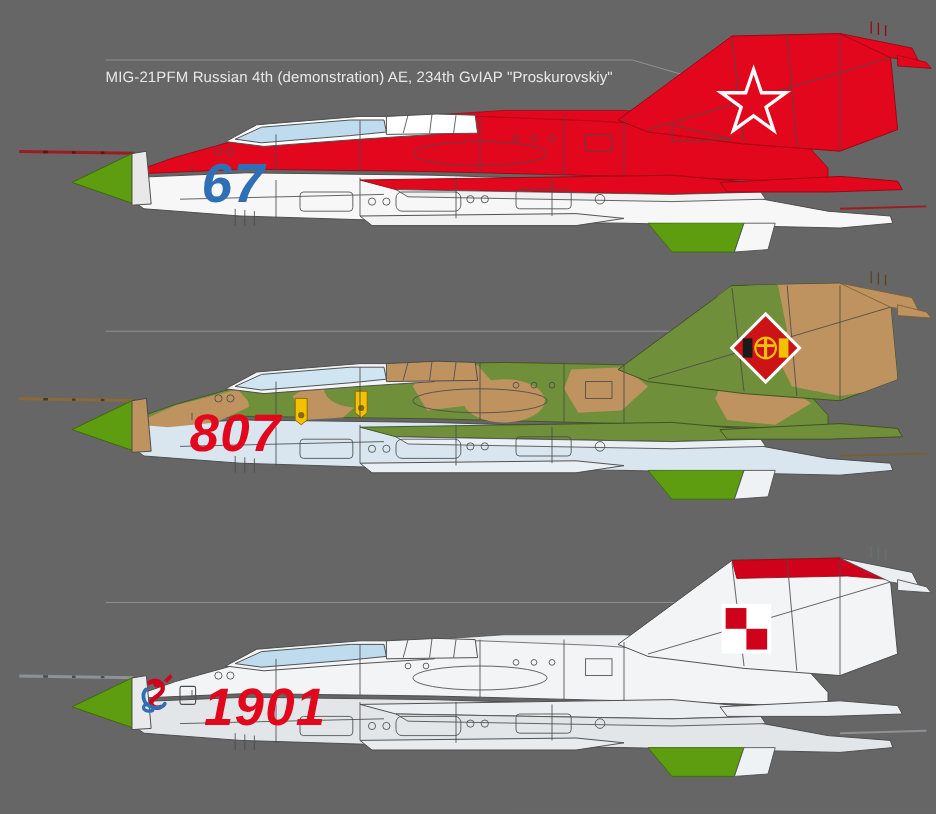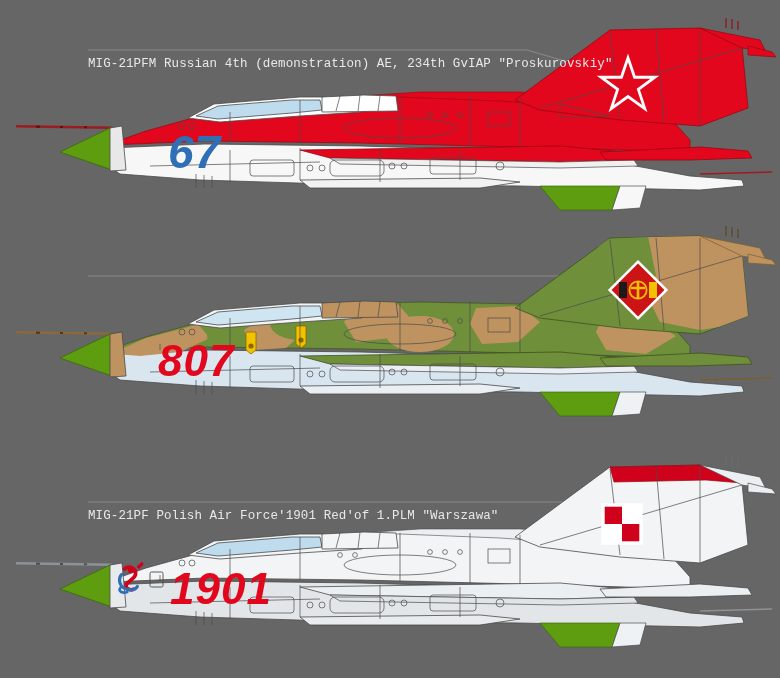--- a/index.html
+++ b/index.html
@@ -14,21 +14,21 @@
   .profile{position:absolute;left:0;width:780px;}
   #profile-0{top:0;height:226px;}
   #profile-1{top:226px;height:226px;}
   #profile-2{top:452px;height:226px;}
   .caption-text{
     position:absolute;
     color:#e8e8e8;
     font-size:12.5px;
     letter-spacing:0.1px;
     white-space:nowrap;
-    font-family:Liberation Mono, monospace;
+    font-family:Liberation Sans, sans-serif;
   }
   svg{display:block;}
   .sl{fill:none;stroke:#4a4a4a;stroke-width:0.7;}
   .slw{fill:none;stroke:#9a9a9a;stroke-width:0.7;}
 </style>
 </head>
 <body>
 
 <div class="sheet">
 
@@ -333,16 +333,15 @@
           <circle cx="460" cy="100" r="2.4"></circle>
       <circle cx="340" cy="103" r="2.4"></circle>
           <circle cx="355" cy="103" r="2.4"></circle>
       <rect x="488" y="97" width="22" height="14"></rect>
     </g>
     <g stroke="#4a4a4a" stroke-width="0.7" fill="none">
       <path d="M196,159 L196,173 M204,160 L204,173 M212,161 L212,173"></path>
     </g>
     <text x="170" y="152" font-family="Liberation Sans, sans-serif" font-size="44" font-weight="bold" font-style="italic" fill="#e2071c" letter-spacing="1">1901</text>
   </svg>
-  <div class="caption-text" style="left:88px;top:57px;">MIG-21PF Polish Air Force'1901 Red'of 1.PLM "Warszawa"</div>
 </div>
 
 </div>
 
 </body></html>

